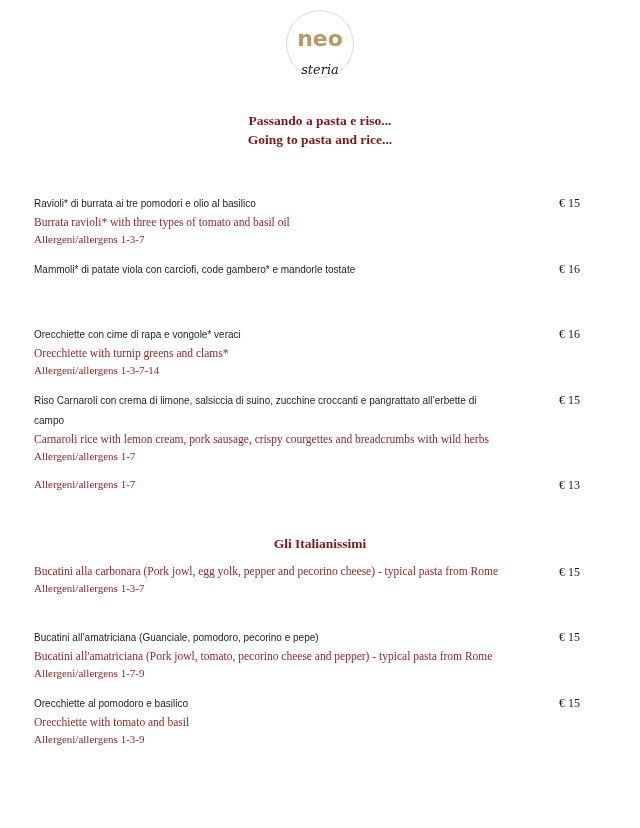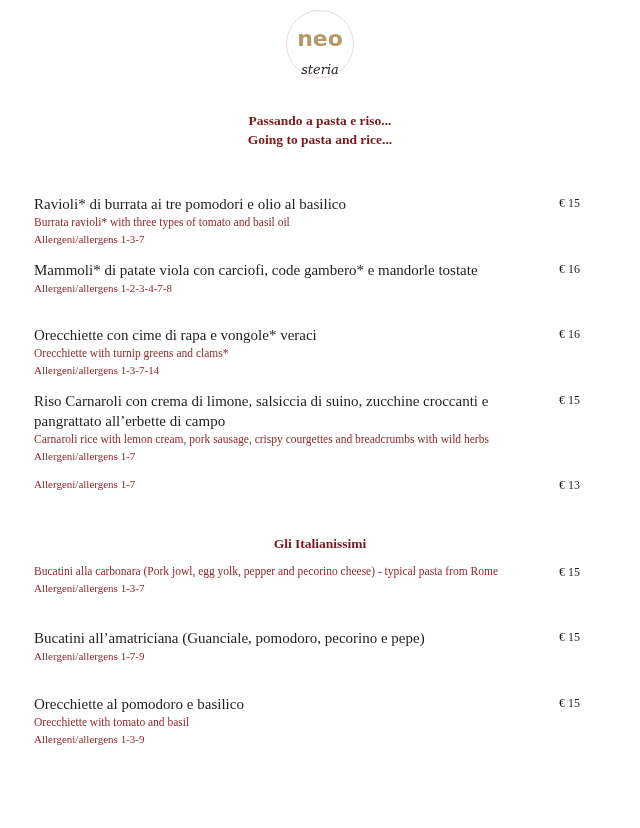--- a/index.html
+++ b/index.html
@@ -12,21 +12,21 @@
   .logo-neo { position: absolute; left: 0; right: 0; top: 16px; text-align: center;
     font-family: "DejaVu Sans", "Liberation Sans", sans-serif; font-weight: bold;
     font-size: 22px; color: #b59a66; letter-spacing: 0px; line-height: 24px; }
   .logo-steria { position: absolute; left: 0; right: 0; top: 51px; text-align: center;
     font-family: "DejaVu Serif", serif; font-style: italic; font-size: 13px; color: #222;
     line-height: 16px; }
   .heading { position: absolute; left: 0; width: 640px; text-align: center;
     color: #7b1a1c; font-weight: bold; font-size: 13.5px; line-height: 20px;
     font-family: "Liberation Serif", serif; }
   .item { position: absolute; left: 34px; width: 590px; }
-  .item .it { color: #1e1e1e; font-size: 15px; line-height: 20px; font-family: Liberation Serif, serif; width: 510px; }
+  .item .it { color: #1e1e1e; font-size: 10px; line-height: 20px; font-family: Liberation Sans, sans-serif; width: 510px; }
   .item .en { color: #8c2a2c; font-size: 11.5px; line-height: 17px; font-family: "Liberation Serif", serif; }
   .item .al { color: #8c2a2c; font-size: 11px; line-height: 17px; font-family: "Liberation Serif", serif; }
   .price { position: absolute; left: 525px; top: 2px; color: #1e1e1e; font-size: 12px;
     font-family: "Liberation Serif", serif; white-space: nowrap; }
 </style>
 </head>
 <body>
 
 <div class="logo">
   <div class="logo-neo">neo</div>
@@ -38,21 +38,20 @@
 
 <div class="item" style="top:194px">
   <div class="it">Ravioli* di burrata ai tre pomodori e olio al basilico</div>
   <div class="en">Burrata ravioli* with three types of tomato and basil oil</div>
   <div class="al">Allergeni/allergens 1-3-7</div>
   <div class="price">€ 15</div>
 </div>
 
 <div class="item" style="top:260px">
   <div class="it" style="width:520px">Mammoli* di patate viola con carciofi, code gambero* e mandorle tostate</div>
-  <div class="al">Allergeni/allergens 1-2-3-4-7-8</div>
   <div class="price">€ 16</div>
 </div>
 
 <div class="item" style="top:325px">
   <div class="it">Orecchiette con cime di rapa e vongole* veraci</div>
   <div class="en">Orecchiette with turnip greens and clams*</div>
   <div class="al">Allergeni/allergens 1-3-7-14</div>
   <div class="price">€ 16</div>
 </div>
 
@@ -71,20 +70,21 @@
 <div class="heading" style="top:534px">Gli Italianissimi</div>
 
 <div class="item" style="top:563px">
   <div class="en">Bucatini alla carbonara (Pork jowl, egg yolk, pepper and pecorino cheese) - typical pasta from Rome</div>
   <div class="al">Allergeni/allergens 1-3-7</div>
   <div class="price">€ 15</div>
 </div>
 
 <div class="item" style="top:628px">
   <div class="it">Bucatini all’amatriciana (Guanciale, pomodoro, pecorino e pepe)</div>
+  <div class="en">Bucatini all'amatriciana (Pork jowl, tomato, pecorino cheese and pepper) - typical pasta from Rome</div>
   <div class="al">Allergeni/allergens 1-7-9</div>
   <div class="price">€ 15</div>
 </div>
 
 <div class="item" style="top:694px">
   <div class="it">Orecchiette al pomodoro e basilico</div>
   <div class="en">Orecchiette with tomato and basil</div>
   <div class="al">Allergeni/allergens 1-3-9</div>
   <div class="price">€ 15</div>
 </div>

